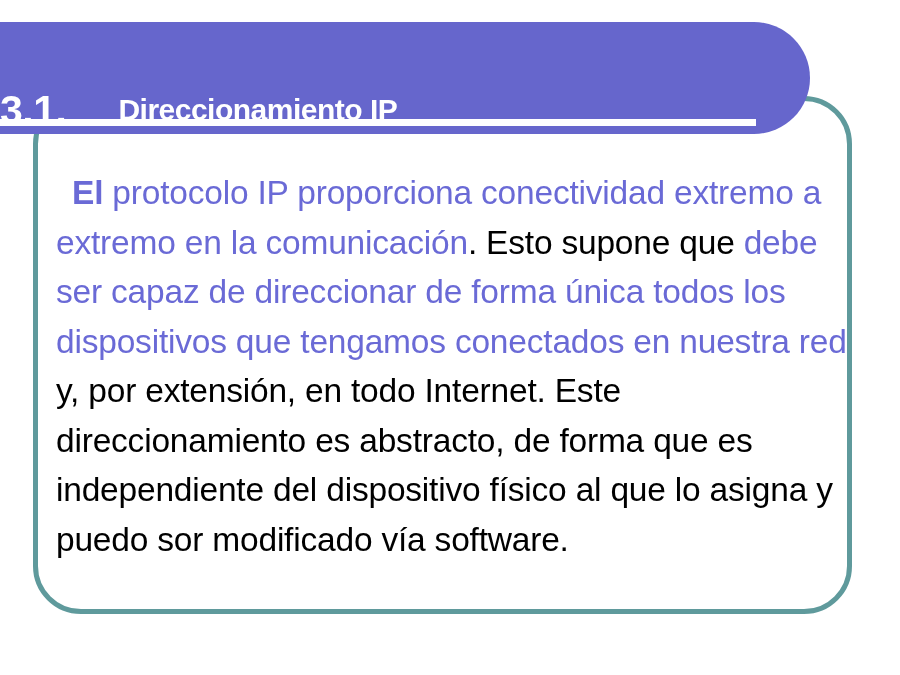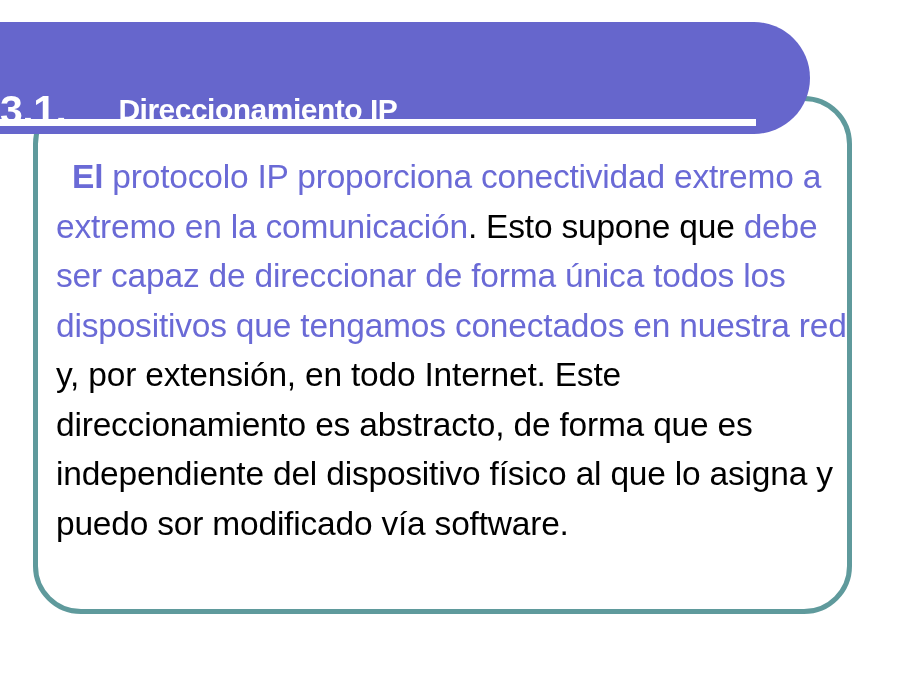--- a/index.html
+++ b/index.html
@@ -78,21 +78,21 @@
     border-radius: 48px;
     box-sizing: border-box;
     background: transparent;
     z-index: 1;
   }
 
   
   #body-text {
     position: absolute;
     left: 56px;
-    top: 152px;
+    top: 168px;
     width: 800px;
     z-index: 6;
     font-size: 33.5px;
     line-height: 49.5px;
     color: #000000;
     letter-spacing: -0.2px;
   }
   #body-text p {
     margin: 0;
     text-indent: 16px;

